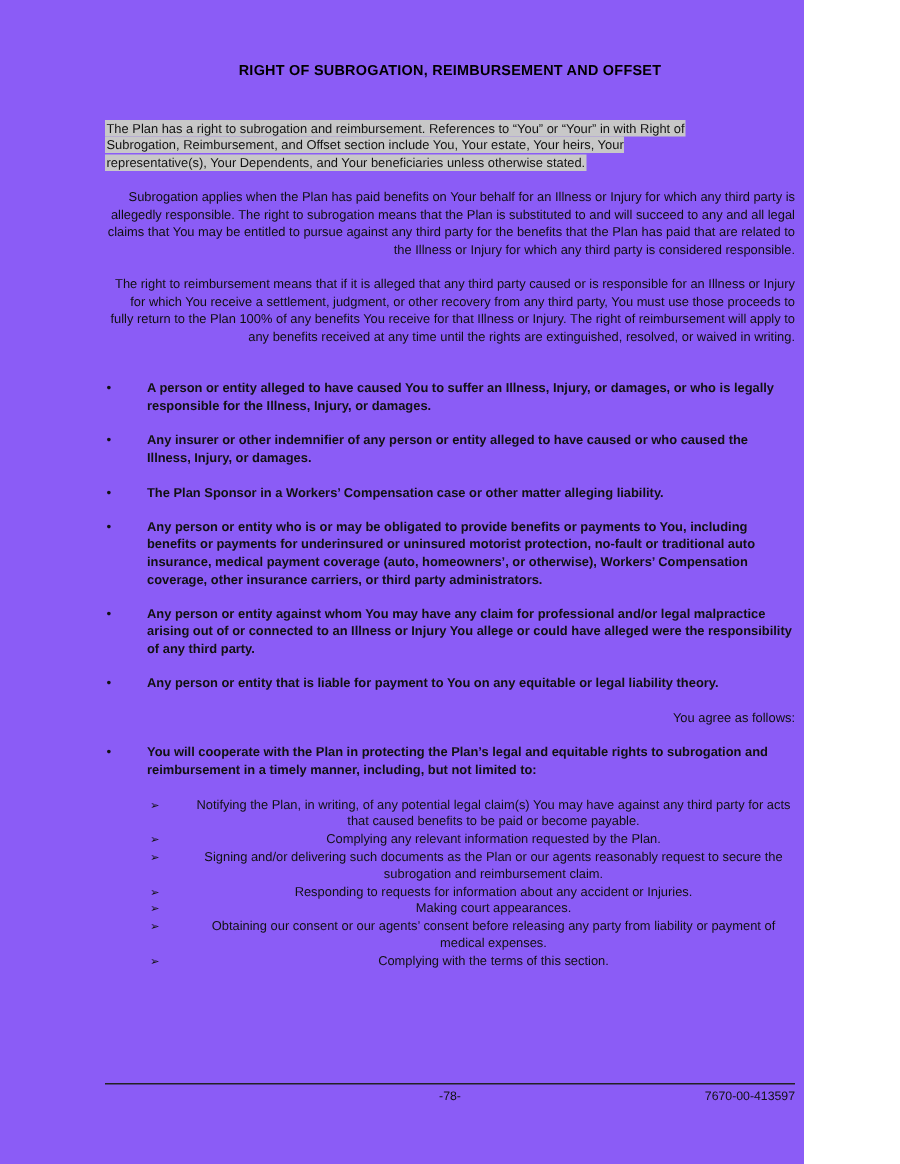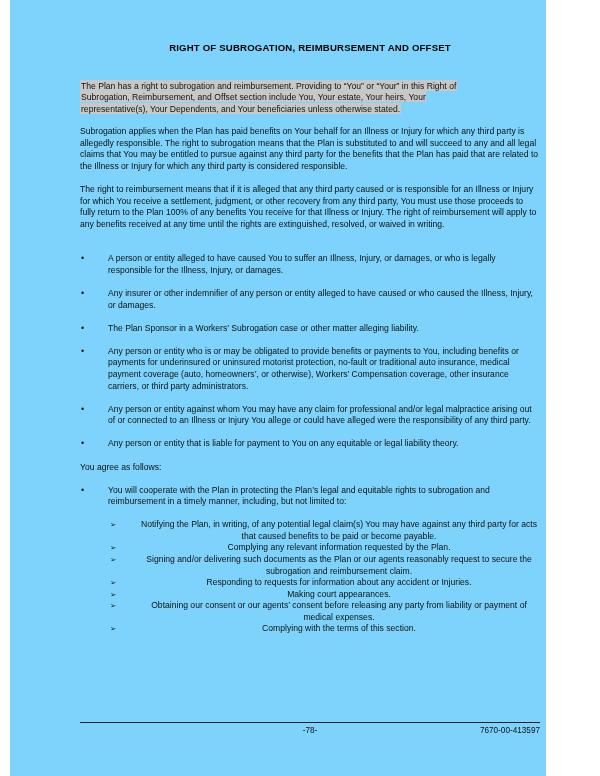--- a/index.html
+++ b/index.html
@@ -10,25 +10,25 @@
   body {
     width: 600px;
     height: 776px;
     font-family: "Liberation Sans", sans-serif;
     color: #111111;
     position: relative;
     overflow: hidden;
   }
   .page {
     position: absolute;
-    left: 10px;
+    left: 0;
     top: 0;
     width: 536px;
     height: 776px;
-    background: #7dd3fc;
+    background: #8b5cf6;
   }
   .content {
     position: absolute;
     left: 70px;
     top: 0;
     width: 460px;
   }
   .doc-title {
     text-align: center;
     font-size: 9.6px;
@@ -37,21 +37,21 @@
     margin: 0;
     padding-top: 42px;
     line-height: 12px;
     color: #000000;
   }
   .para {
     font-size: 8.6px;
     line-height: 11.55px;
     margin: 0;
     padding: 0;
-    text-align: left;
+    text-align: right;
     color: #0f0f0f;
   }
   .para-gap {
     height: 11.6px;
   }
   .highlight-block {
     margin-top: 26px;
   }
   .highlight-block .hl-line {
     display: block;
@@ -73,20 +73,21 @@
   .bullet-mark {
     width: 28px;
     flex: 0 0 28px;
     padding-left: 1px;
     box-sizing: border-box;
     font-size: 9px;
     line-height: 11.55px;
   }
   .bullet-text {
     flex: 1 1 auto;
+    font-weight: bold;
   }
   .sub-list {
     margin-left: 30px;
   }
   .sub-row {
     display: flex;
     font-size: 8.6px;
     line-height: 11.55px;
   }
   .sub-mark {
@@ -136,21 +137,21 @@
 </head>
 <body>
 
 <div class="page">
 
   <div class="content">
 
     <div class="doc-title">RIGHT OF SUBROGATION, REIMBURSEMENT AND OFFSET</div>
 
     <div class="highlight-block">
-      <span class="hl-line"><span>The Plan has a right to subrogation and reimbursement.  Providing to “You” or “Your” in this Right of</span></span>
+      <span class="hl-line"><span>The Plan has a right to subrogation and reimbursement.  References to “You” or “Your” in with Right of</span></span>
       <span class="hl-line"><span>Subrogation, Reimbursement, and Offset section include You, Your estate, Your heirs, Your</span></span>
       <span class="hl-line"><span>representative(s), Your Dependents, and Your beneficiaries unless otherwise stated.</span></span>
     </div>
 
     <div class="para-gap"></div>
 
     <p class="para">Subrogation applies when the Plan has paid benefits on Your behalf for an Illness or Injury for which any third party is allegedly responsible.  The right to subrogation means that the Plan is substituted to and will succeed to any and all legal claims that You may be entitled to pursue against any third party for the benefits that the Plan has paid that are related to the Illness or Injury for which any third party is considered responsible.</p>
 
     <div class="para-gap"></div>
 
@@ -168,21 +169,21 @@
     <div class="para-gap"></div>
 
     <div class="bullet-row">
       <div class="bullet-mark">•</div>
       <div class="bullet-text">Any insurer or other indemnifier of any person or entity alleged to have caused or who caused the Illness, Injury, or damages.</div>
     </div>
     <div class="para-gap"></div>
 
     <div class="bullet-row">
       <div class="bullet-mark">•</div>
-      <div class="bullet-text">The Plan Sponsor in a Workers’ Subrogation case or other matter alleging liability.</div>
+      <div class="bullet-text">The Plan Sponsor in a Workers’ Compensation case or other matter alleging liability.</div>
     </div>
     <div class="para-gap"></div>
 
     <div class="bullet-row">
       <div class="bullet-mark">•</div>
       <div class="bullet-text">Any person or entity who is or may be obligated to provide benefits or payments to You, including benefits or payments for underinsured or uninsured motorist protection, no-fault or traditional auto insurance, medical payment coverage (auto, homeowners’, or otherwise), Workers’ Compensation coverage, other insurance carriers, or third party administrators.</div>
     </div>
     <div class="para-gap"></div>
 
     <div class="bullet-row">

